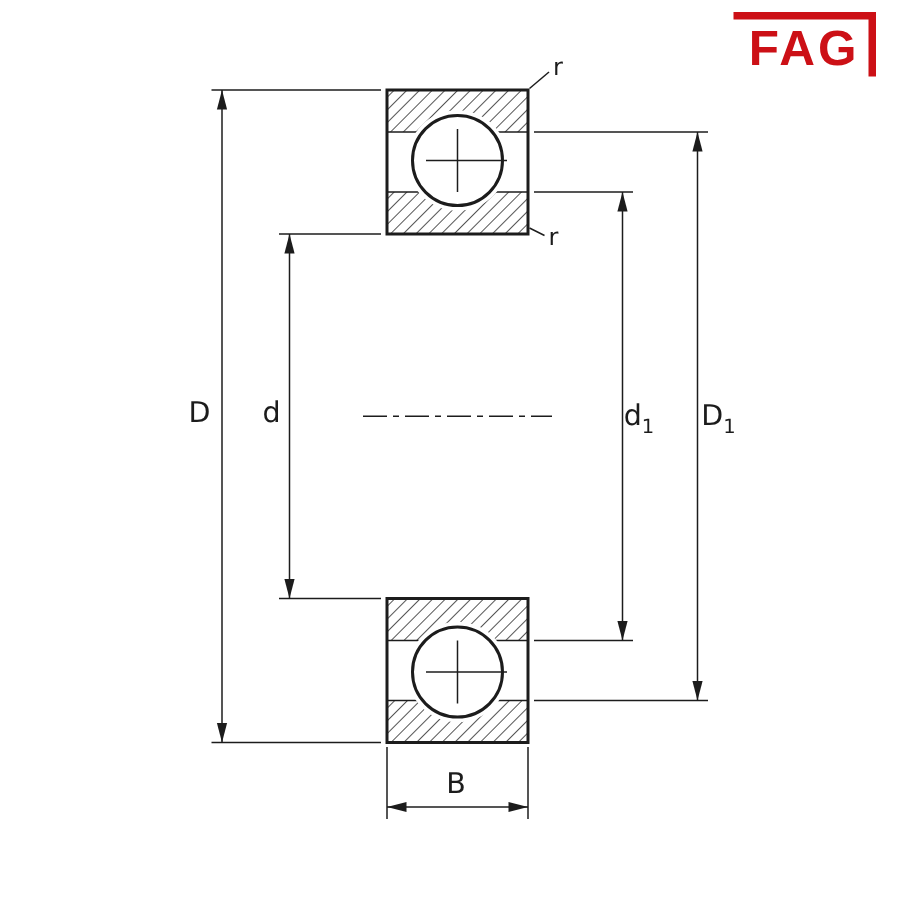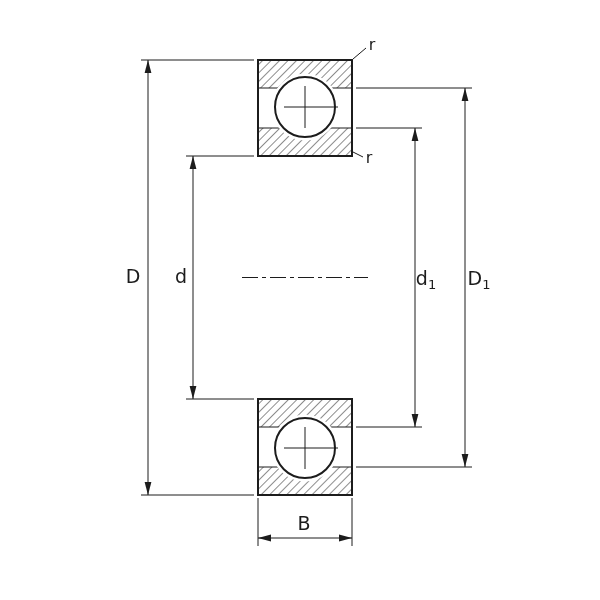--- a/index.html
+++ b/index.html
@@ -150,14 +150,15 @@
   <div class="lbl" style="left:304px;top:525px">
     <span>B</span><sub></sub>
   </div>
   <div class="lbl small" style="left:372px;top:45px">
     <span>r</span>
   </div>
   <div class="lbl small" style="left:369px;top:158px">
     <span>r</span>
   </div>
 
+  <div class="fag-logo">FAG</div>
 
 </div>
 
 </body></html>

